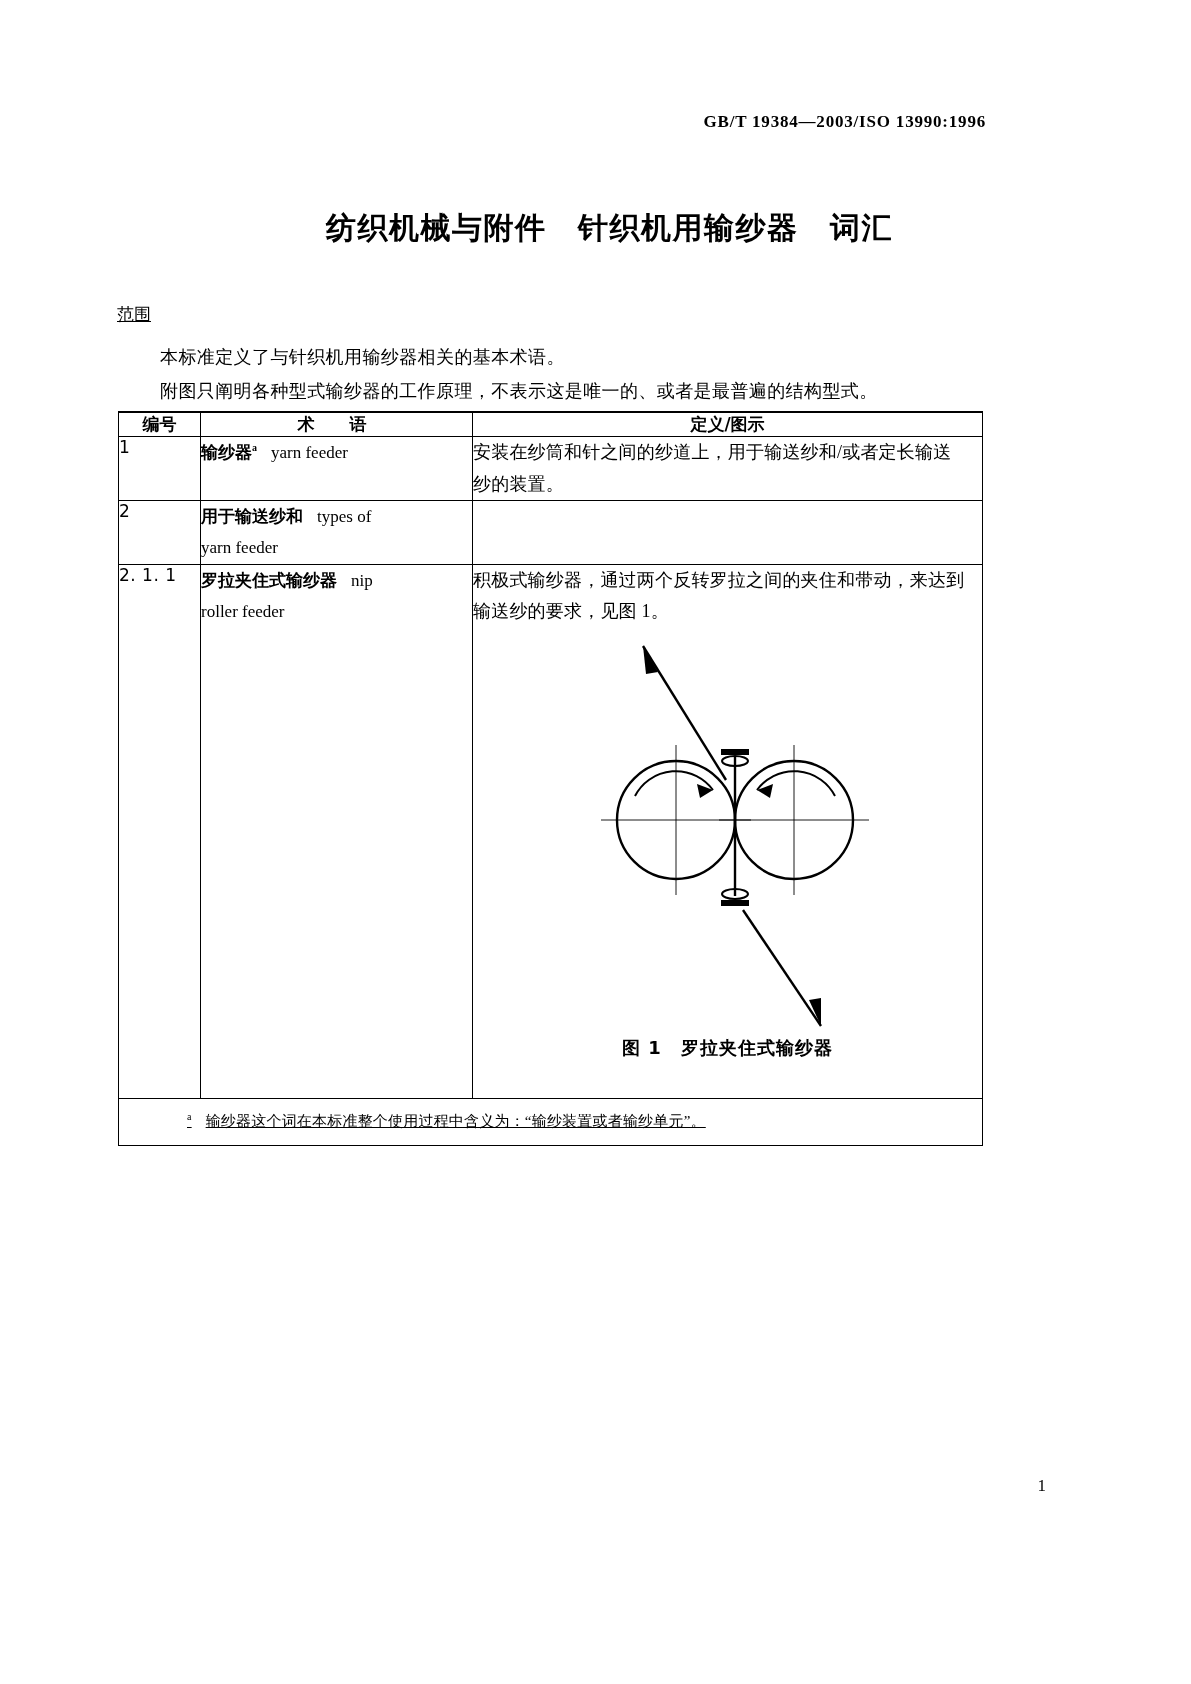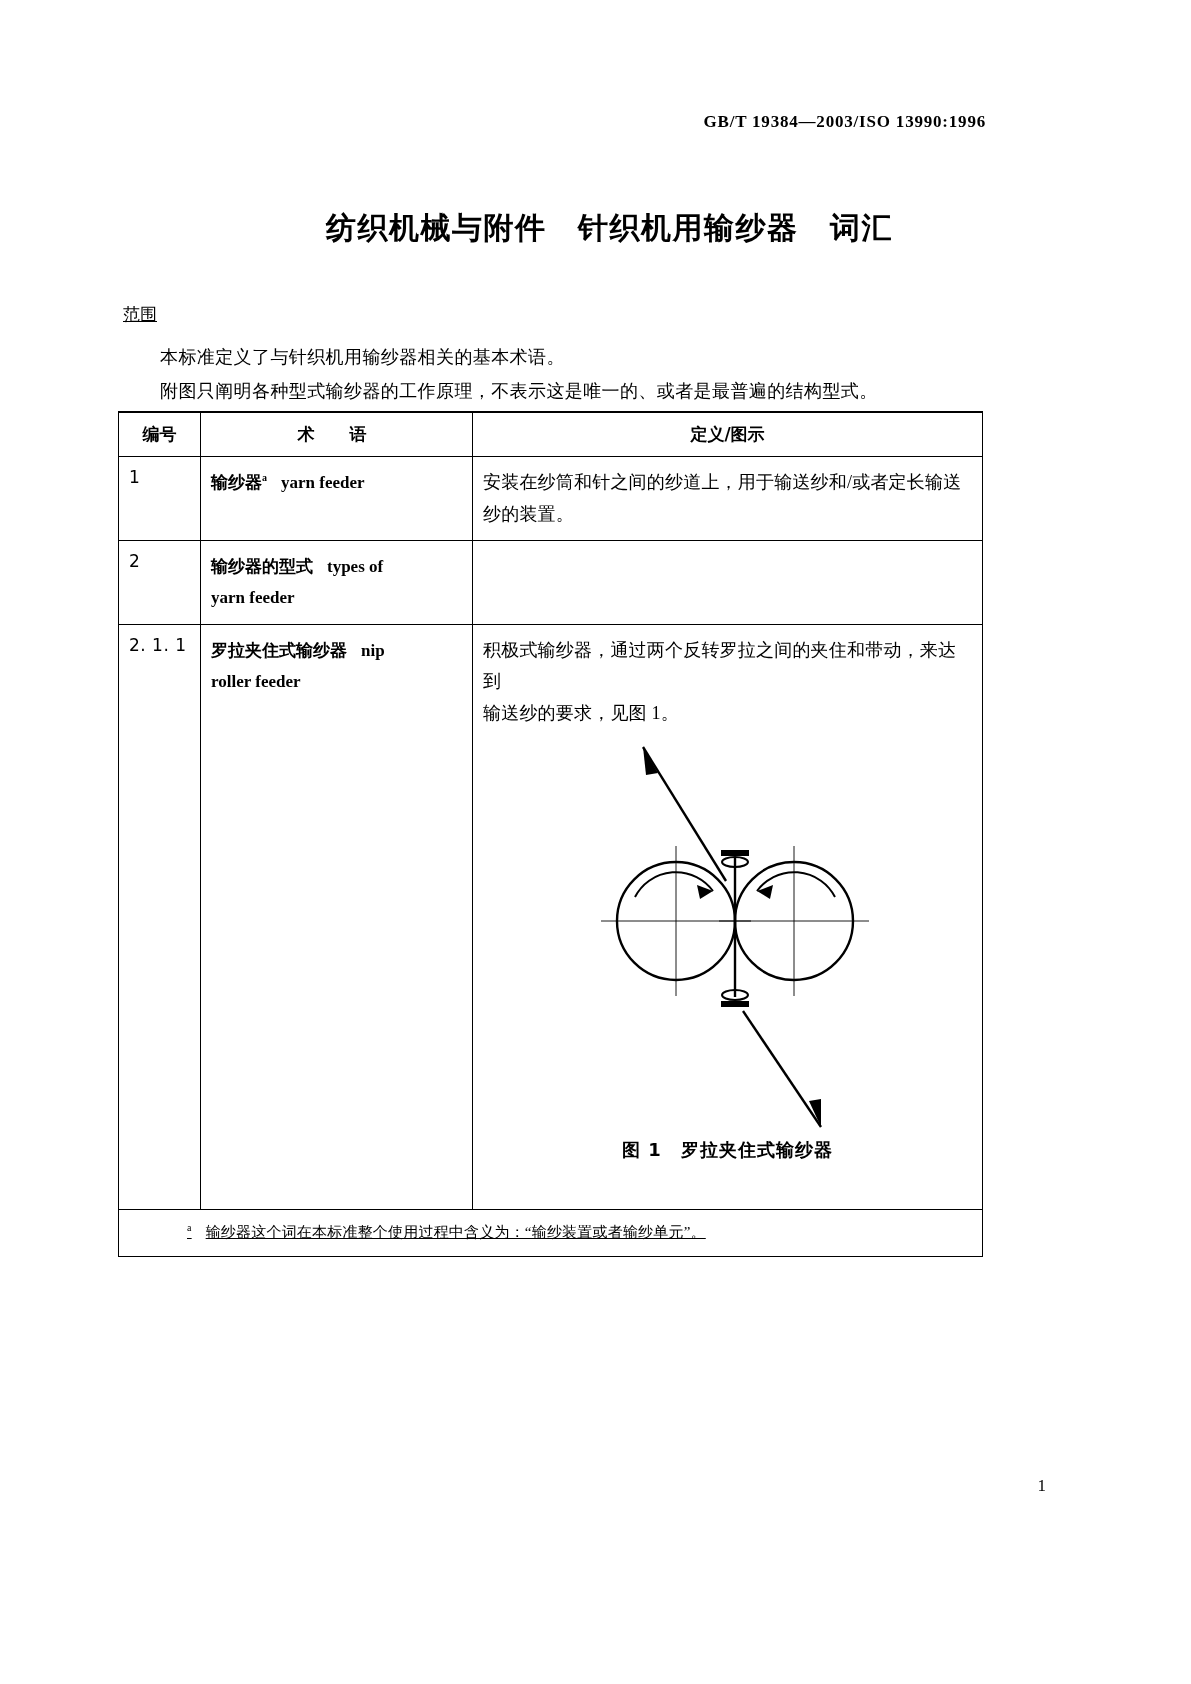--- a/index.html
+++ b/index.html
@@ -36,21 +36,21 @@
     text-align: center;
     font-family: "DejaVu Sans", sans-serif;
     font-weight: bold;
     font-size: 30px;
     letter-spacing: 1.5px;
     padding-left: 28px;
   }
   .section-heading {
     position: absolute;
     top: 303px;
-    left: 123px;
+    left: 117px;
     font-family: "DejaVu Sans", sans-serif;
     font-size: 17px;
     text-decoration: underline;
   }
   .para {
     position: absolute;
     left: 160px;
     font-family: Liberation Sans, sans-serif;
     font-size: 18px;
     letter-spacing: 0.4px;
@@ -63,21 +63,21 @@
     position: absolute;
     left: 118px;
     top: 411px;
     width: 864px;
     border-collapse: collapse;
     table-layout: fixed;
   }
   .term-table td, .term-table th {
     border: 1px solid #000;
     vertical-align: top;
-    padding: 10px;
+    padding: 0;
   }
   .term-table .outer-top td { border-top-width: 2px; }
   .col-no { width: 82px; }
   .col-term { width: 272px; }
   .col-def { width: 510px; }
 
   thead td {
     text-align: center;
     font-family: "DejaVu Sans", sans-serif;
     font-weight: bold;
@@ -94,21 +94,21 @@
   }
   .cell-term {
     font-family: "DejaVu Sans", sans-serif;
     font-weight: bold;
     font-size: 17px;
     padding: 14px 10px 0 20px;
     line-height: 1.85;
   }
   .cell-term .en {
     font-family: "Liberation Serif", serif;
-    font-weight: bold;
+    font-weight: normal;
   }
   .cell-term sup {
     font-size: 10px;
     font-family: "Liberation Serif", serif;
     vertical-align: super;
   }
   .gap-sm { display: inline-block; width: 14px; }
   .cell-def {
     font-family: "Liberation Serif", serif;
     font-size: 18px;
@@ -196,21 +196,21 @@
         </td>
         <td class="cell-def">
           <div>安装在纱筒和针之间的纱道上，用于输送纱和/或者定长输送</div>
           <div>纱的装置。</div>
         </td>
       </tr>
 
       <tr>
         <td class="cell-no">2</td>
         <td class="cell-term">
-          <span>输纱器的型式</span><span class="gap-sm"></span><span class="en">types of</span>
+          <span>用于输送纱和</span><span class="gap-sm"></span><span class="en">types of</span>
           <div class="en">yarn feeder</div>
         </td>
         <td class="cell-def"></td>
       </tr>
 
 
       <tr class="row-tall">
         <td class="cell-no">2. 1. 1</td>
         <td class="cell-term">
           <span>罗拉夹住式输纱器</span><span class="gap-sm"></span><span class="en">nip</span>

